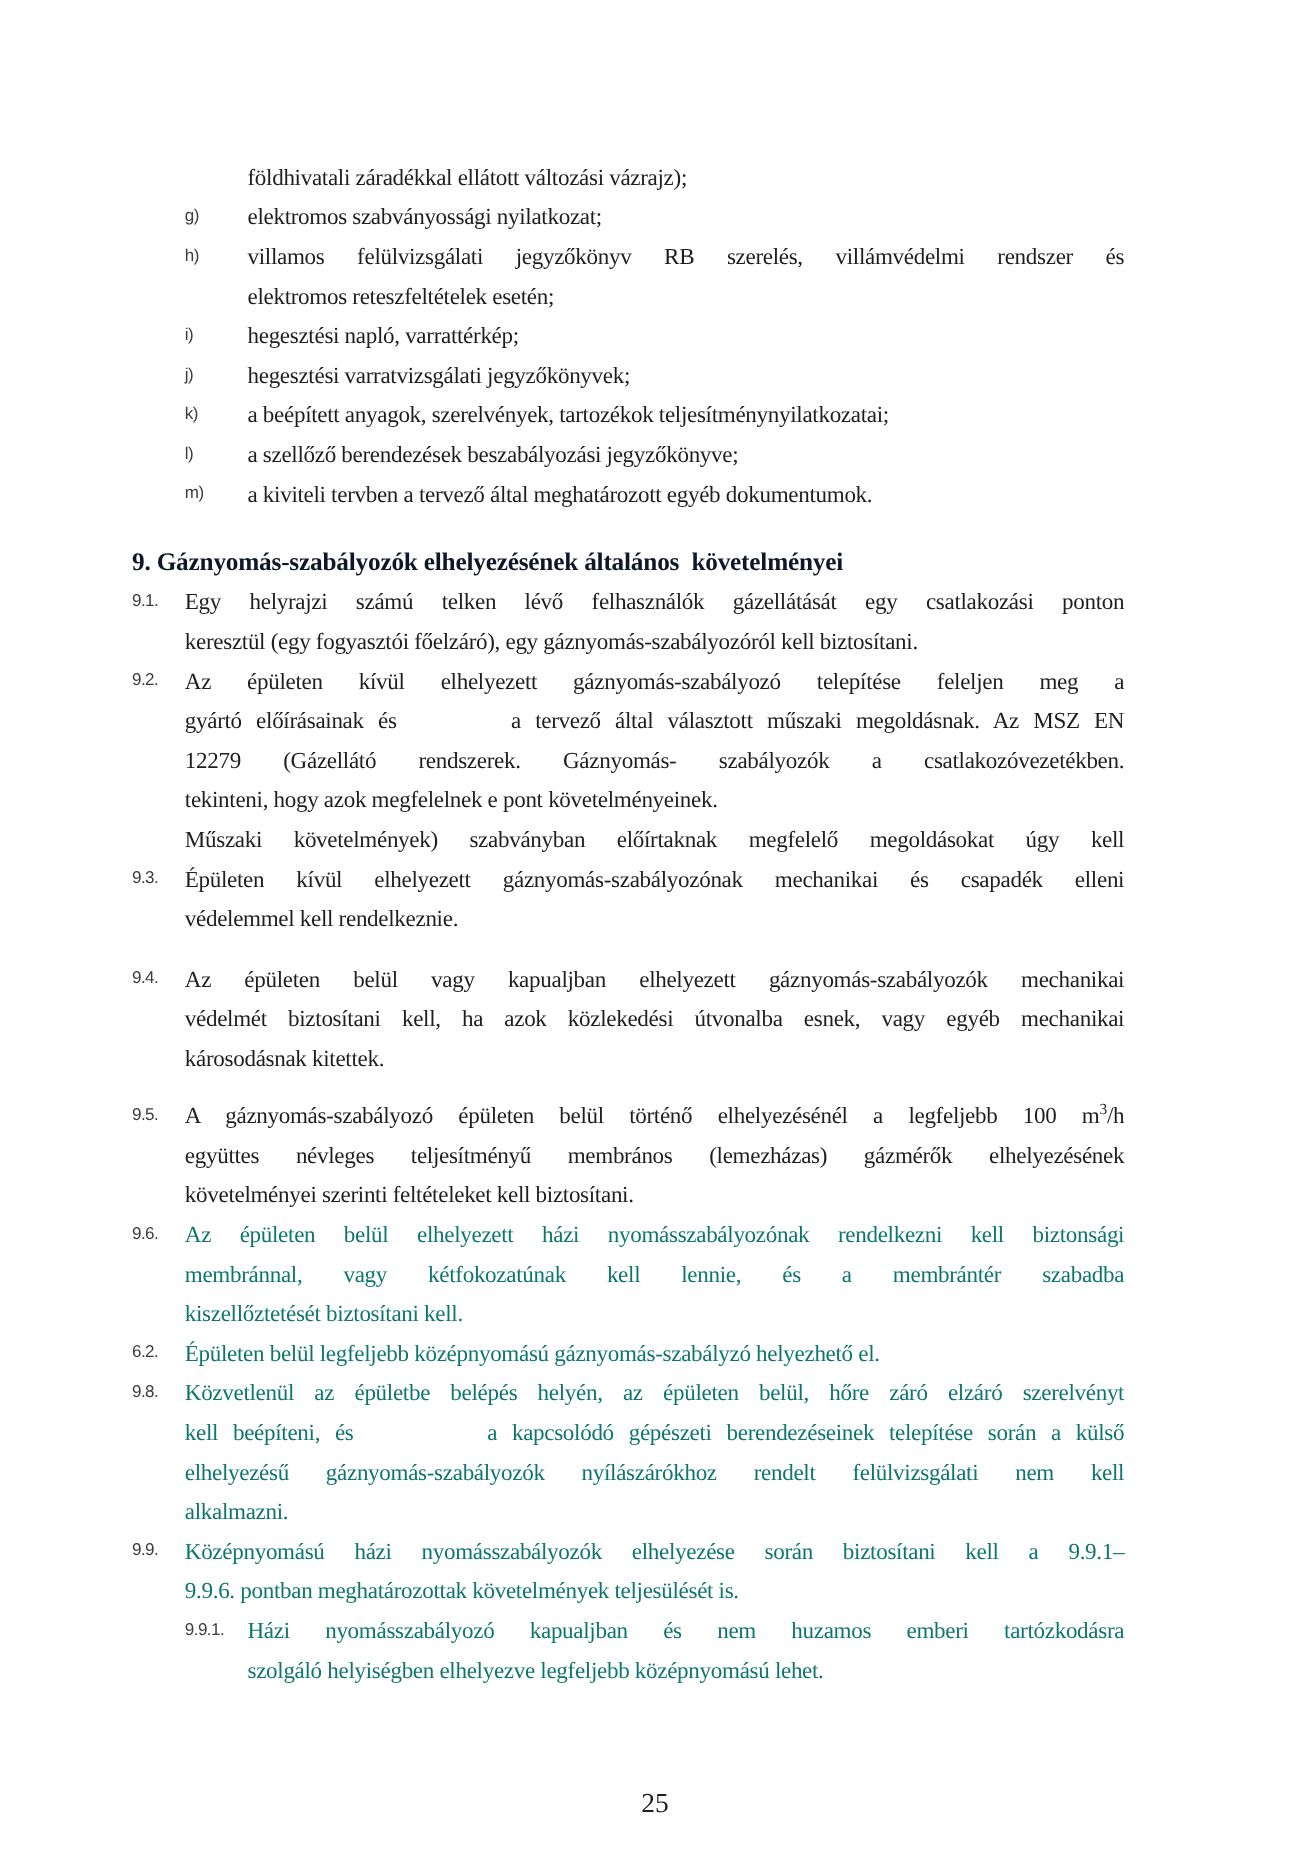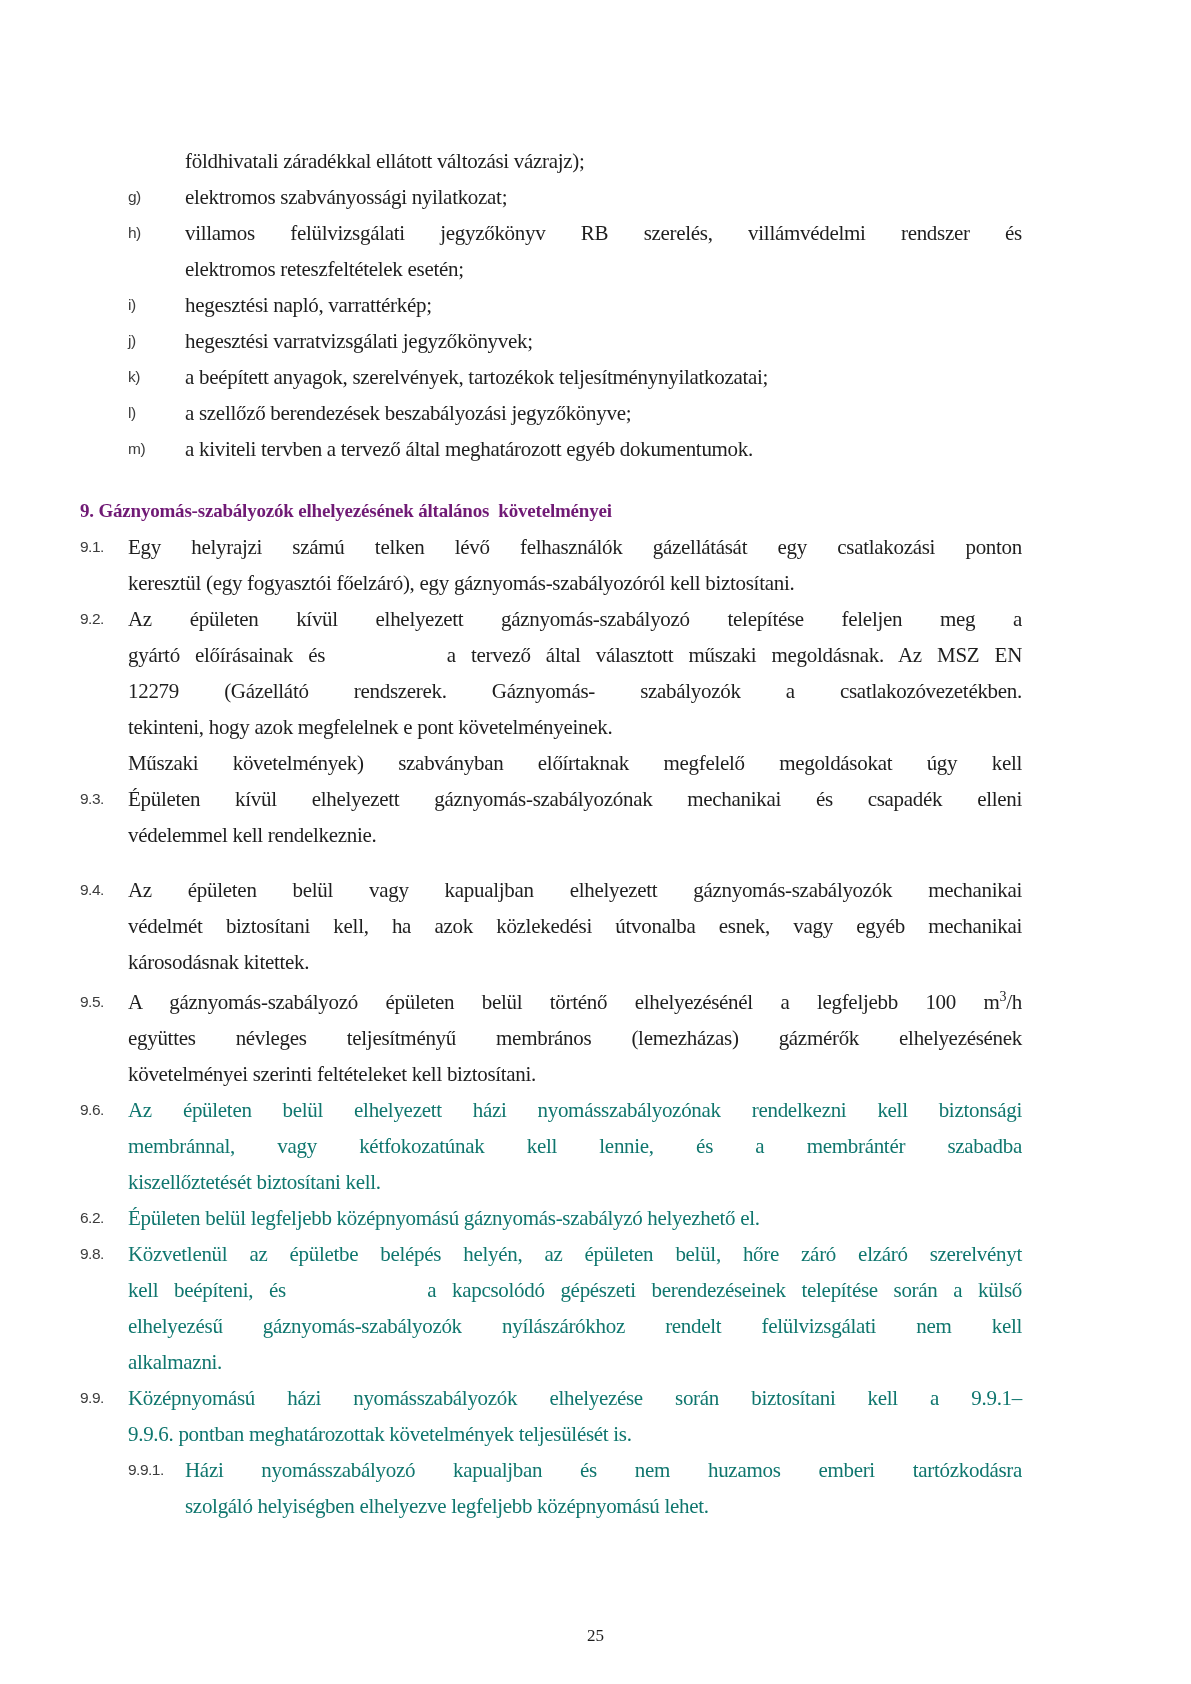--- a/index.html
+++ b/index.html
@@ -6,21 +6,21 @@
   body {
     width:1191px; height:1684px;
     background:#ffffff;
     position:relative;
     font-family:"Liberation Serif", serif;
     color:#1e1e1e;
     overflow:hidden;
   }
   .page {
     position:absolute; inset:0;
-    padding:143px 169px 0 80px;
+    padding:143px 169px 0 120px;
     box-sizing:border-box;
   }
   .row { display:flex; align-items:flex-start; }
   .num {
     flex:0 0 48px;
     font-family:"Liberation Sans", sans-serif;
     font-size:15.5px;
     letter-spacing:-0.5px;
     color:#3c3c3c;
     line-height:36px;
@@ -29,35 +29,35 @@
   .txt { flex:1; min-width:0; }
   .line {
     font-size:21px;
     line-height:36px;
     letter-spacing:-0.3px;
     white-space:nowrap;
   }
   .j { text-align:justify; text-align-last:justify;font-family:Liberation Serif, serif; }
   .red .line { color:#0f766e; }
   .heading {
-    font-size:19px;
+    font-size:23px;
     font-weight:bold;
     line-height:36px;
     letter-spacing:-0.2px;
-    color:#701a75;
+    color:#0f172a;
     margin-top:26px;
   }
   .mt6 { margin-top:19px; }
-  .mt4 { margin-top:4px; }
+  .mt4 { margin-top:16px; }
   sup { font-size:14px; line-height:0; vertical-align:super; }
   .pageno {
     position:absolute;
     top:1626px; left:0; width:100%;
     text-align:center;
-    font-size:17px;
+    font-size:25px;
     color:#1e1e1e;
   }
 </style>
 </head>
 <body>
 
 <div class="page">
 
   <div class="row list">
     <div class="num"></div>

